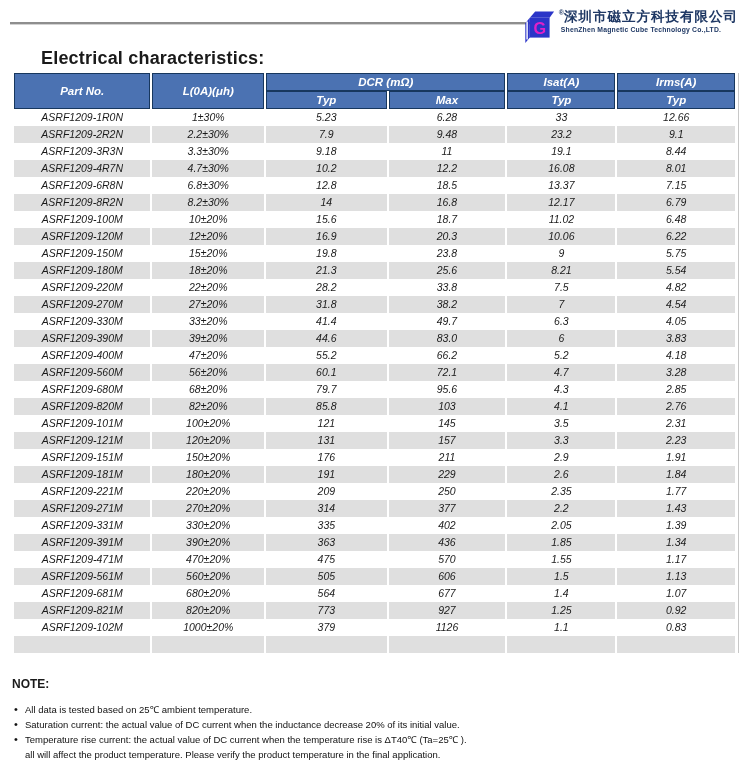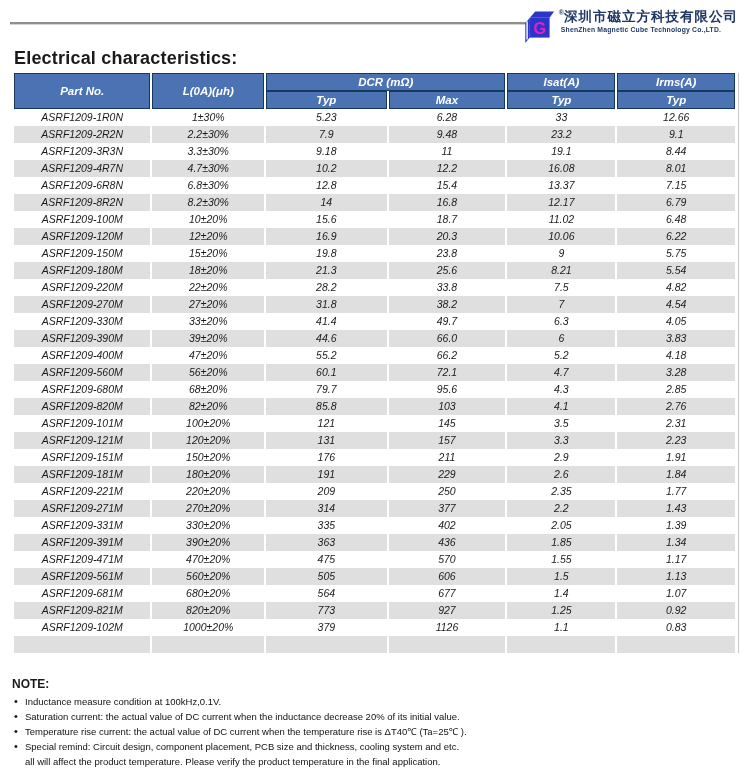--- a/index.html
+++ b/index.html
@@ -29,20 +29,21 @@
   .brand-cn sup{font-size:7px;vertical-align:super;letter-spacing:0;}
   .brand-en{
     font-size:6.8px;font-weight:bold;color:var(--brand-navy,#1f3864);
     letter-spacing:0.2px;white-space:nowrap;margin-top:1px;padding-left:2px;
   }
 
   
   .title-row{
     display:flex;justify-content:space-between;align-items:flex-end;
     padding:2px 16px 4px 14px;
+    margin-left:27px;
   }
   .page-title{margin:0;font-size:18px;font-weight:bold;letter-spacing:0.2px;}
   .test-cond{font-size:11px;padding-bottom:2px;}
 
   
   table.spec{
     margin-left:12px;width:725px;
     border-collapse:separate;border-spacing:2px 0;
     table-layout:fixed;
     font-style:italic;
@@ -66,21 +67,21 @@
   }
   table.spec td{
     height:17px;padding:0;box-sizing:border-box;
     font-size:10.5px;text-align:center;line-height:17px;
     background:#ffffff;white-space:nowrap;overflow:hidden;
   }
   table.spec tr.alt td{background:var(--row-alt,#dfdfdf);}
 
   
   .note{margin:24px 0 0 12px;}
-  .note-head{font-size:12px;font-weight:bold;margin-bottom:3px;}
+  .note-head{font-size:12px;font-weight:bold;margin-bottom:11px;}
   .note-list{list-style:none;margin:0;padding:0;}
   .note-list li{
     font-size:9.5px;line-height:15px;color:#111;
     padding-left:13px;position:relative;
   }
   .note-list li::before{
     content:"\2022";position:absolute;left:2px;top:0;font-size:11px;
   }
   .note-cont{font-size:9.5px;line-height:15px;padding-left:13px;color:#111;}
 </style>
@@ -165,21 +166,21 @@
             <td>4.7±30%</td>
             <td>10.2</td>
             <td>12.2</td>
             <td>16.08</td>
             <td>8.01</td>
           </tr>
           <tr>
             <td>ASRF1209-6R8N</td>
             <td>6.8±30%</td>
             <td>12.8</td>
-            <td>15.4</td>
+            <td>18.5</td>
             <td>13.37</td>
             <td>7.15</td>
           </tr>
           <tr class="alt">
             <td>ASRF1209-8R2N</td>
             <td>8.2±30%</td>
             <td>14</td>
             <td>16.8</td>
             <td>12.17</td>
             <td>6.79</td>
@@ -237,21 +238,21 @@
             <td>33±20%</td>
             <td>41.4</td>
             <td>49.7</td>
             <td>6.3</td>
             <td>4.05</td>
           </tr>
           <tr class="alt">
             <td>ASRF1209-390M</td>
             <td>39±20%</td>
             <td>44.6</td>
-            <td>66.0</td>
+            <td>83.0</td>
             <td>6</td>
             <td>3.83</td>
           </tr>
           <tr>
             <td>ASRF1209-400M</td>
             <td>47±20%</td>
             <td>55.2</td>
             <td>66.2</td>
             <td>5.2</td>
             <td>4.18</td>
@@ -392,21 +393,20 @@
             <td></td>
             <td></td>
           </tr>
         </tbody>
     </table>
   </div>
 
   <div class="note">
     <div class="note-head">NOTE:</div>
     <ul class="note-list">
-        <li>Inductance measure condition at 100kHz,0.1V.</li>
+        <li>All data is tested based on 25℃ ambient temperature.</li>
         <li>Saturation current: the actual value of DC current when the inductance decrease 20% of its initial value.</li>
         <li>Temperature rise current: the actual value of DC current when the temperature rise is ΔT40℃ (Ta=25℃ ).</li>
-        <li>Special remind: Circuit design, component placement, PCB size and thickness, cooling system and etc.</li>
       </ul>
     <div class="note-cont">all will affect the product temperature. Please verify the product temperature in the final application.</div>
   </div>
 
 </div>
 
 </body></html>

